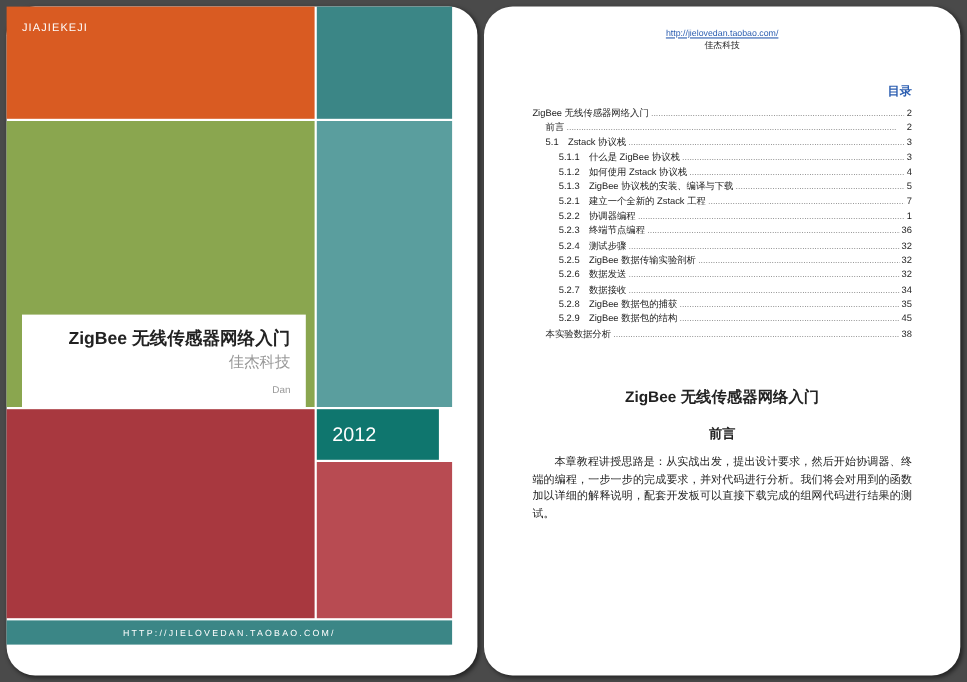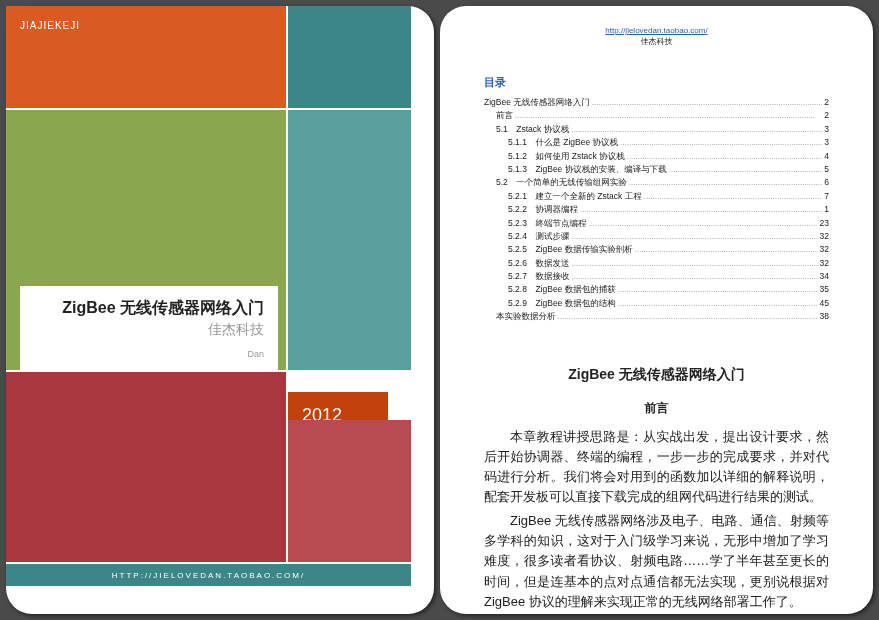--- a/index.html
+++ b/index.html
@@ -25,49 +25,49 @@
     position: relative;
     width: 100%;
     height: 100%;
   }
   .block { position: absolute; }
   .b-orange { left:0; top:0; width:280px; height:102px; background:#d95b22; }
   .b-teal-top { left:282px; top:0; width:123px; height:102px; background:#3b8686; }
   .b-olive  { left:0; top:104px; width:280px; height:260px; background:#8aa64f; }
   .b-teal-right { left:282px; top:104px; width:123px; height:260px; background:#5a9e9e; }
   .b-red { left:0; top:366px; width:280px; height:190px; background:#a8383f; }
-  .b-teal-year { left:282px; top:366px; width:100px; height:46px; background:#c2410c; color:#fff; display:flex; align-items:center; padding-left:14px; font-size:18px;margin-top:20px; }
+  .b-teal-year { left:282px; top:366px; width:111px; height:46px; background:#0f766e; color:#fff; display:flex; align-items:center; padding-left:14px; font-size:18px; }
   .b-red2 { left:282px; top:414px; width:123px; height:142px; background:#b84b52; }
   .b-footer { left:0; top:558px; width:405px; height:22px; background:#3b8686; color:#fff; display:flex; align-items:center; justify-content:center; font-size:8px; letter-spacing:2px; }
   .header-label { position:absolute; top:14px; left:14px; color:#fff; font-size:10px; letter-spacing:1px; }
   .title-box {
     position:absolute; left:14px; top:176px; width:258px; height:100px;
     background:#fff; padding:12px 14px; text-align:right;
   }
   .title-box .ttl { font-size:16px; font-weight:bold; color:#222; }
   .title-box .sub { font-size:14px; color:#999; margin-top:2px; }
   .title-box .auth { font-size:9px; color:#999; margin-top:10px; }
 
   
   .p2 { padding: 20px 44px 20px 44px; font-size:9px; color:#222; }
   .p2 .link { text-align:center; color:#2a5db0; text-decoration:underline; font-size:8px; }
   .p2 .brand { text-align:center; font-size:8px; margin-top:1px; }
-  .toc-head { color:#2a5db0; font-weight:bold; font-size:11px; margin-top:28px; margin-bottom:6px; }
+  .toc-head { color:#2a5db0; font-weight:bold; font-size:11px; margin-top:28px; margin-bottom:6px;text-align:right; }
   .toc { font-size:8.5px; line-height:1.55; }
   .toc-row { display:flex; white-space:nowrap; }
   .toc-label { flex:0 0 auto; }
   .toc-dots { flex:1 1 auto; overflow:hidden; margin:0 2px; }
   .toc-dots::after { content:"......................................................................................................................................."; color:#888; font-size:8px; letter-spacing:0; }
   .toc-page { flex:0 0 auto; }
   .ind1 { padding-left:12px; }
   .ind2 { padding-left:24px; }
 
   .body-title { text-align:center; font-size:14px; font-weight:bold; margin-top:42px; margin-bottom:16px; }
   .body-subtitle { text-align:center; font-size:12px; font-weight:bold; margin-bottom:10px; }
-  .para { font-size:13px; line-height:1.55; text-indent:2em; text-align:justify; margin-bottom:4px; }
+  .para { font-size:10px; line-height:1.55; text-indent:2em; text-align:justify; margin-bottom:4px; }
 </style>
 </head>
 <body>
 
 <div class="page cover">
   <div class="mondrian">
     <div class="block b-orange">
       <div class="header-label">JIAJIEKEJI</div>
     </div>
     <div class="block b-teal-top"></div>
@@ -119,39 +119,34 @@
       <div class="toc-row ind2">
         <span class="toc-label">5.1.2　如何使用 Zstack 协议栈</span>
         <span class="toc-dots"></span>
         <span class="toc-page">4</span>
       </div>
       <div class="toc-row ind2">
         <span class="toc-label">5.1.3　ZigBee 协议栈的安装、编译与下载</span>
         <span class="toc-dots"></span>
         <span class="toc-page">5</span>
       </div>
-      <div class="toc-row ind1">
-        <span class="toc-label">5.2　一个简单的无线传输组网实验</span>
-        <span class="toc-dots"></span>
-        <span class="toc-page">6</span>
-      </div>
       <div class="toc-row ind2">
         <span class="toc-label">5.2.1　建立一个全新的 Zstack 工程</span>
         <span class="toc-dots"></span>
         <span class="toc-page">7</span>
       </div>
       <div class="toc-row ind2">
         <span class="toc-label">5.2.2　协调器编程</span>
         <span class="toc-dots"></span>
         <span class="toc-page">1</span>
       </div>
       <div class="toc-row ind2">
         <span class="toc-label">5.2.3　终端节点编程</span>
         <span class="toc-dots"></span>
-        <span class="toc-page">23</span>
+        <span class="toc-page">36</span>
       </div>
       <div class="toc-row ind2">
         <span class="toc-label">5.2.4　测试步骤</span>
         <span class="toc-dots"></span>
         <span class="toc-page">32</span>
       </div>
       <div class="toc-row ind2">
         <span class="toc-label">5.2.5　ZigBee 数据传输实验剖析</span>
         <span class="toc-dots"></span>
         <span class="toc-page">32</span>
@@ -179,14 +174,13 @@
       <div class="toc-row ind1">
         <span class="toc-label">本实验数据分析</span>
         <span class="toc-dots"></span>
         <span class="toc-page">38</span>
       </div>
     </div>
 
   <div class="body-title">ZigBee 无线传感器网络入门</div>
   <div class="body-subtitle">前言</div>
   <div class="para">本章教程讲授思路是：从实战出发，提出设计要求，然后开始协调器、终端的编程，一步一步的完成要求，并对代码进行分析。我们将会对用到的函数加以详细的解释说明，配套开发板可以直接下载完成的组网代码进行结果的测试。</div>
-  <div class="para">ZigBee 无线传感器网络涉及电子、电路、通信、射频等多学科的知识，这对于入门级学习来说，无形中增加了学习难度，很多读者看协议、射频电路……学了半年甚至更长的时间，但是连基本的点对点通信都无法实现，更别说根据对 ZigBee 协议的理解来实现正常的无线网络部署工作了。</div>
 </div>
 
 </body></html>

